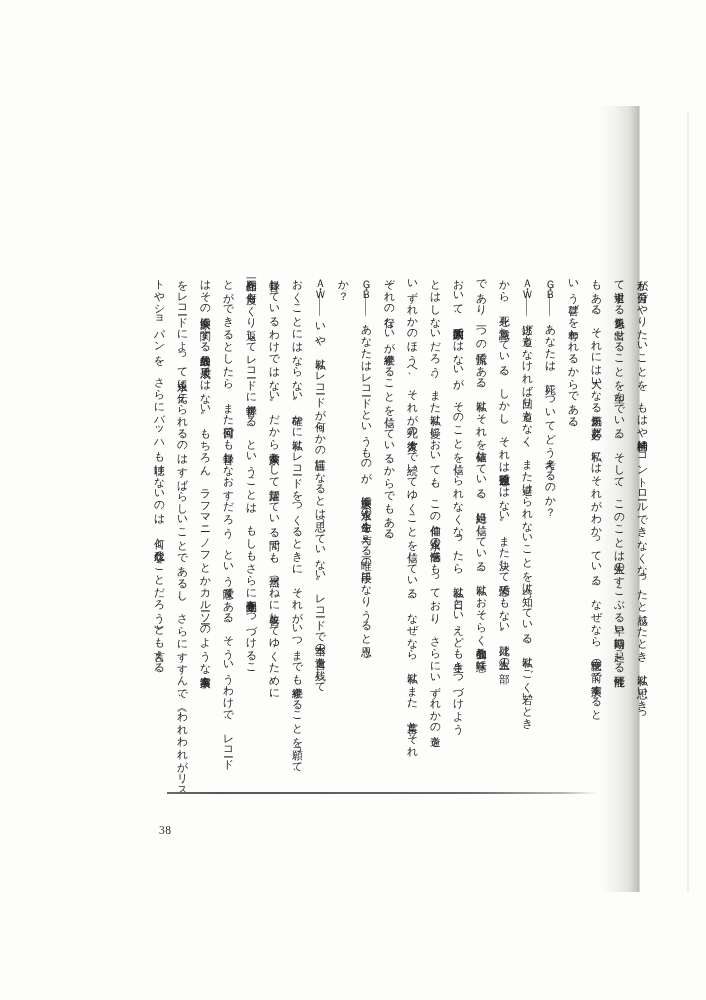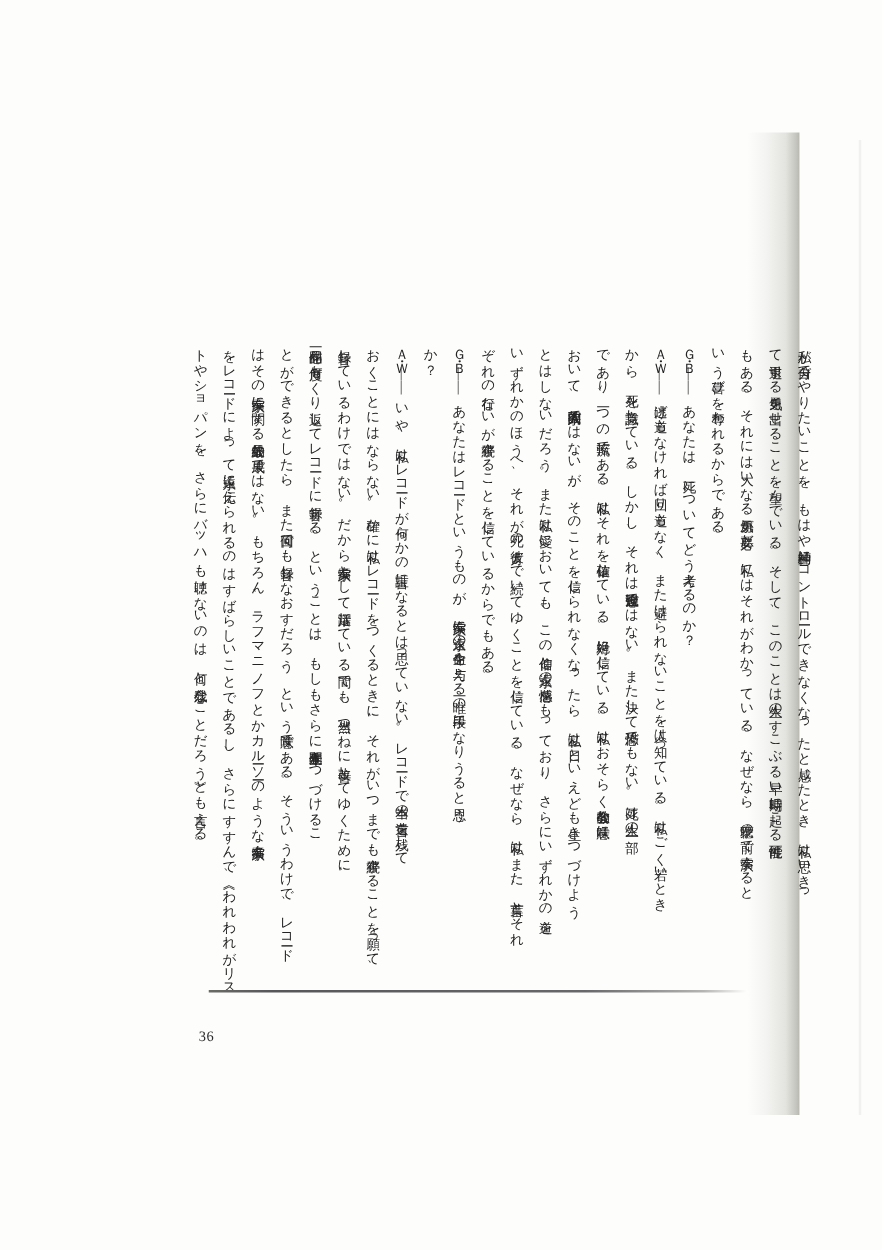--- a/index.html
+++ b/index.html
@@ -105,15 +105,15 @@
     <div class="tline">録音しているわけではない。だから演奏家として活躍している間でも、当然つねに改善してゆくために、</div>
     <div class="tline">同一作品を何度もくり返してレコードに録音する。ということは、もしもさらに五十年間生きつづけるこ</div>
     <div class="tline">とができるとしたら、また何回でも録音しなおすだろう、という意味である。そういうわけで、レコード</div>
     <div class="tline">はその演奏家に関する最終的な成果ではない。もちろん、ラフマニノフとかカルーソーのような名演奏家</div>
     <div class="tline">をレコードによって永遠に伝えられるのはすばらしいことであるし、さらにすすんで、《われわれがリス</div>
     <div class="tline">トやショパンを、さらにバッハも聴けないのは、何と残念なことだろう》とも言える。</div>
   </div>
 
   <div class="footer-rule"></div>
 
-  <div class="page-number">36</div>
+  <div class="page-number">38</div>
 
 </div>
 
 </body></html>

